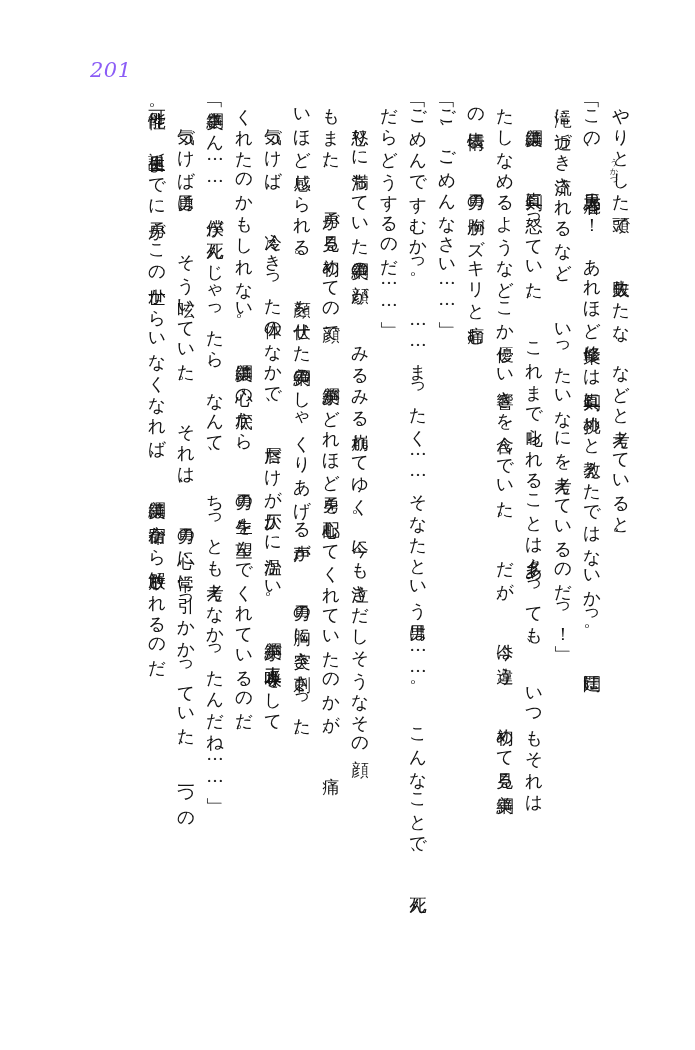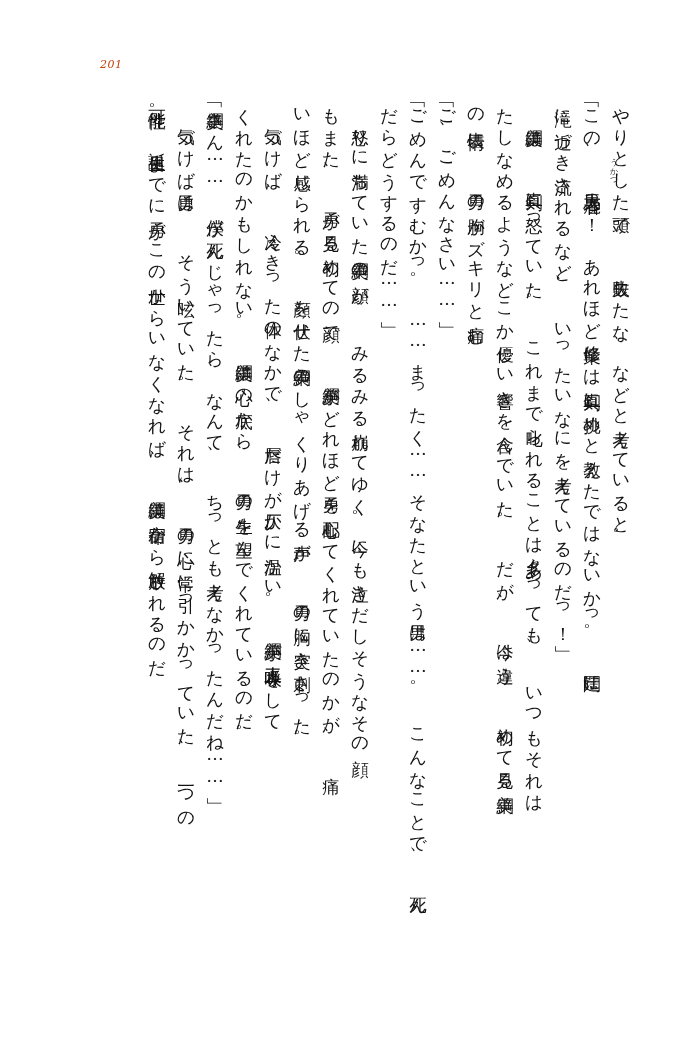--- a/index.html
+++ b/index.html
@@ -16,25 +16,25 @@
   }
   .page {
     position: relative;
     width: 695px;
     height: 1050px;
     box-sizing: border-box;
   }
   .page-number {
     position: absolute;
     top: 58px;
-    left: 100px;
-    font-size: 11px;
+    left: 90px;
+    font-size: 21px;
     font-style: italic;
     font-family: "DejaVu Serif", "Liberation Serif", serif;
-    color: #c2410c;
+    color: #8b5cf6;
     letter-spacing: 0.5px;
   }
   .text-block {
     position: absolute;
     top: 96px;
     left: 60px;
     width: 575px;
     height: 880px;
     display: flex;
     flex-direction: row-reverse;

